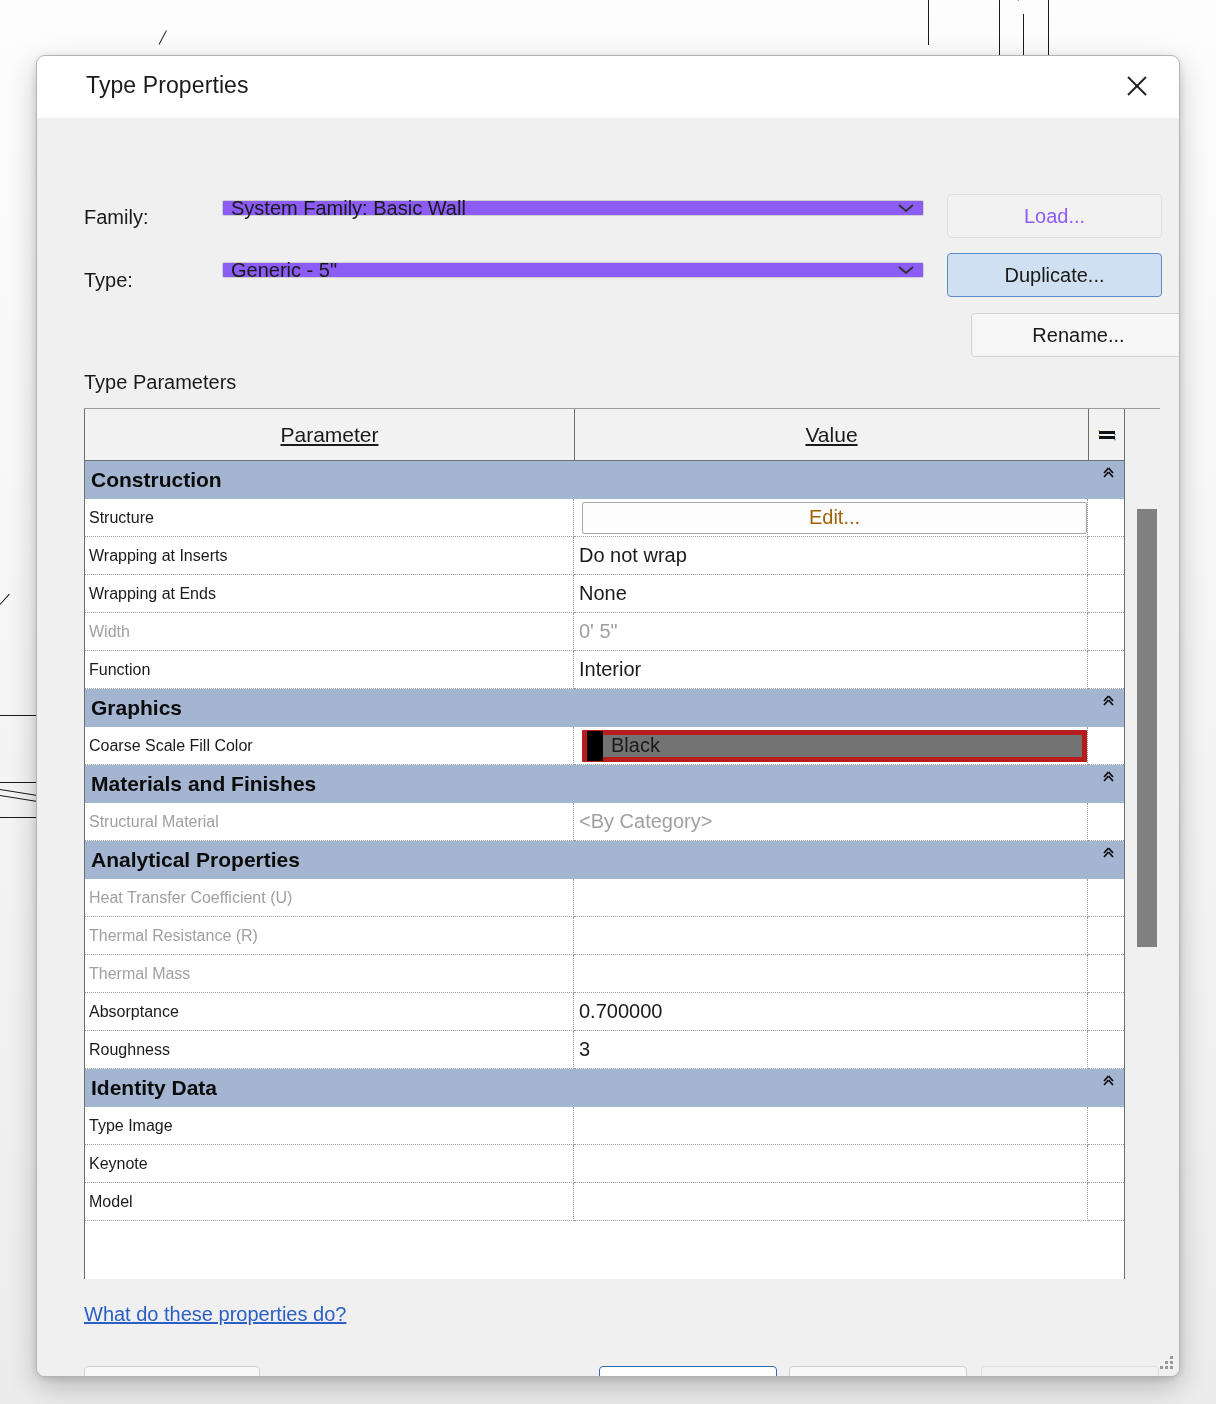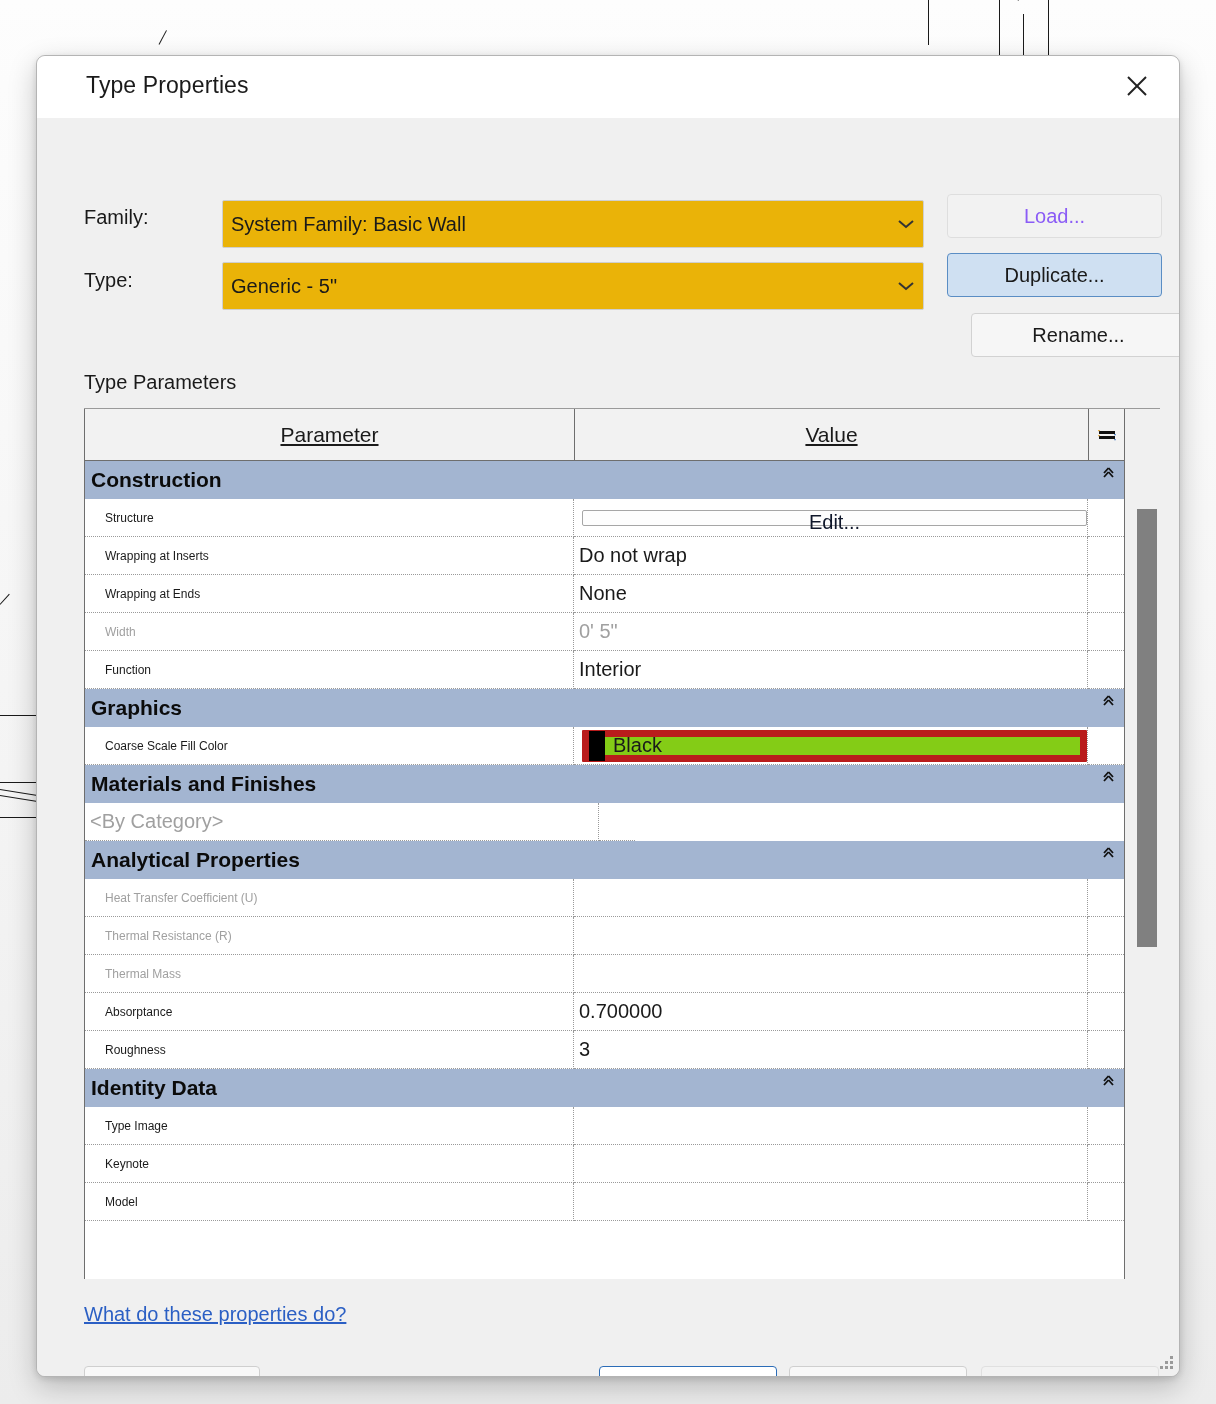--- a/index.html
+++ b/index.html
@@ -79,22 +79,22 @@
   }
 
   
   .form-label {
     position: absolute;
     font-size: 20px;
     color: #1a1a1a;
   }
   .combo {
     position: absolute;
-    height: 48px;
-    background: #eab308;
+    height: 16px;
+    background: #8b5cf6;
     border: 1px solid #cfcfcf;
     border-radius: 2px;
     display: flex;
     align-items: center;
     cursor: pointer;
   }
   .combo .combo-text {
     flex: 1;
     padding-left: 8px;
     font-size: 20px;
@@ -190,22 +190,22 @@
   .row {
     position: relative;
     height: 38px;
     display: flex;
     background: #ffffff;
   }
   .row .p-cell {
     width: 489px;
     display: flex;
     align-items: center;
-    padding-left: 20px;
-    font-size: 12px;
+    padding-left: 4px;
+    font-size: 16px;
     color: #1a1a1a;
     border-right: 1px dotted #9a9a9a;
     border-bottom: 1px dotted #9a9a9a;
   }
   .row .v-cell {
     width: 514px;
     display: flex;
     align-items: center;
     padding-left: 5px;
     font-size: 20px;
@@ -236,37 +236,37 @@
     color: #0b0b0b;
   }
   .section-row .sec-chev {
     position: absolute;
     right: 9px;
     top: 3px;
   }
 
   .edit-btn {
     width: 521px;
-    height: 16px;
+    height: 32px;
     margin-left: 3px;
     background: #fdfdfd;
     border: 1px solid #a6a6a6;
     border-radius: 2px;
     font-size: 20px;
-    color: #0f172a;
+    color: #a16207;
     cursor: pointer;
     font-family: "Liberation Sans", sans-serif;
   }
 
   .color-btn {
     width: 521px;
     height: 32px;
     margin-left: 3px;
-    background: #84cc16;
-    border: 7px solid #b91c1c;
+    background: #737373;
+    border: 5px solid #b91c1c;
     border-radius: 1px;
     display: flex;
     align-items: center;
     cursor: pointer;
     font-family: "Liberation Sans", sans-serif;
   }
   .color-swatch {
     width: 16px;
     height: 30px;
     background: #000000;
@@ -482,20 +482,21 @@
               <div class="e-cell"></div>
             </div>
             <div class="section-row">
               <span class="sec-title">Materials and Finishes</span>
               <span class="sec-chev"><svg width="13" height="11" viewBox="0 0 13 11" aria-hidden="true">
                   <path d="M6.5 1 L11 6 M6.5 1 L2 6" stroke="#111" stroke-width="1.8" fill="none"></path>
                   <path d="M6.5 5 L11 10 M6.5 5 L2 10" stroke="#111" stroke-width="1.8" fill="none"></path>
                 </svg></span>
             </div>
             <div class="row disabled">
+              <div class="p-cell">Structural Material</div>
               <div class="v-cell">
                 <span>&lt;By Category&gt;</span>
               </div>
               <div class="e-cell"></div>
             </div>
             <div class="section-row">
               <span class="sec-title">Analytical Properties</span>
               <span class="sec-chev"><svg width="13" height="11" viewBox="0 0 13 11" aria-hidden="true">
                   <path d="M6.5 1 L11 6 M6.5 1 L2 6" stroke="#111" stroke-width="1.8" fill="none"></path>
                   <path d="M6.5 5 L11 10 M6.5 5 L2 10" stroke="#111" stroke-width="1.8" fill="none"></path>

